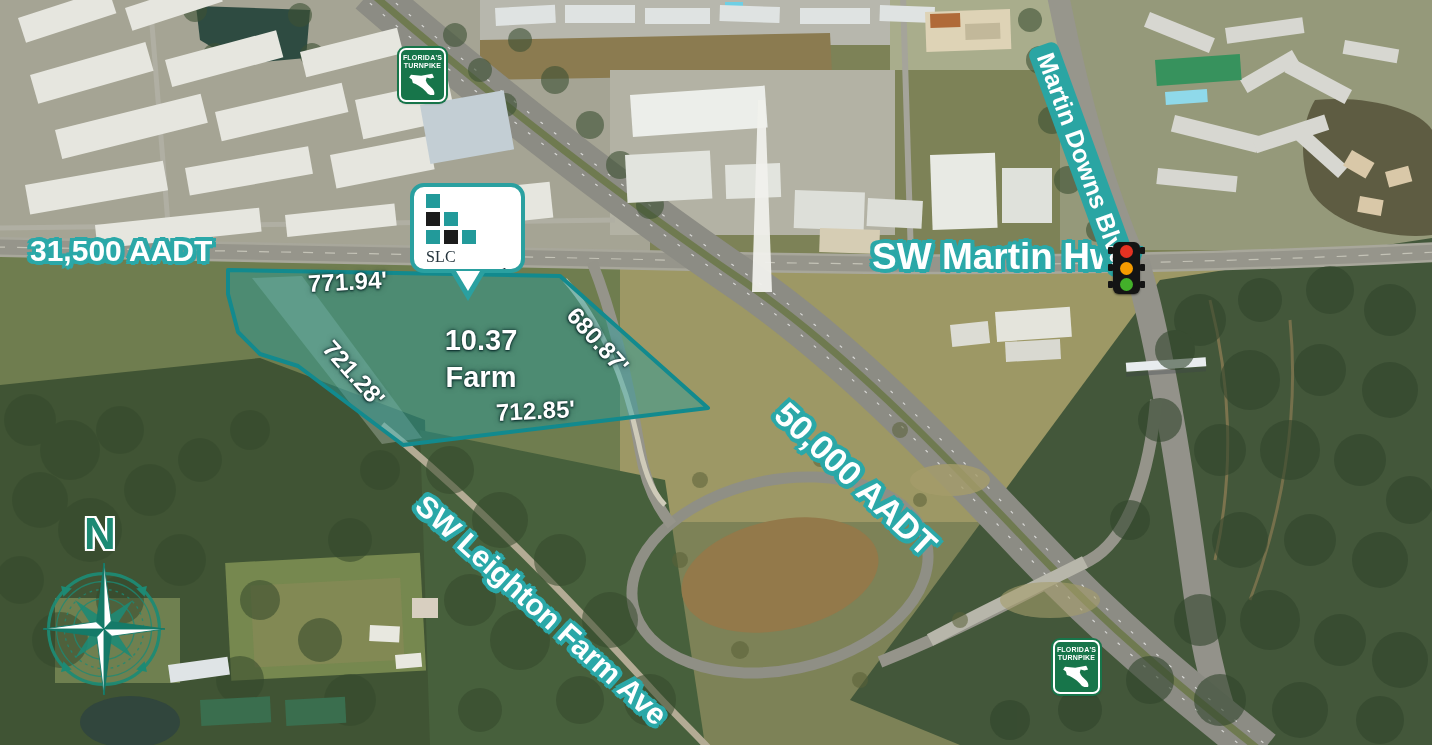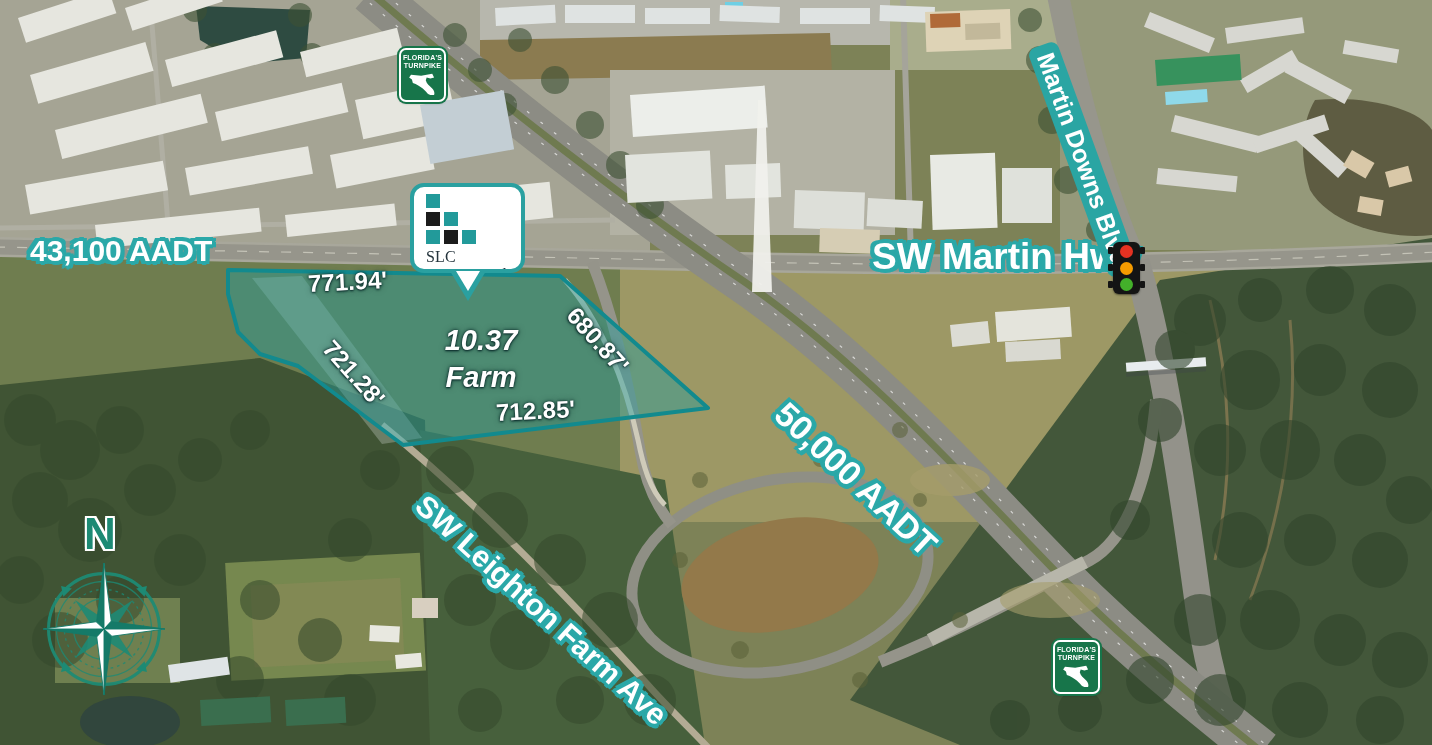--- a/index.html
+++ b/index.html
@@ -51,21 +51,21 @@
   
   .tlight{position:absolute;left:1113px;top:242px;width:27px;height:52px;background:#141414;border-radius:6px;
     display:flex;flex-direction:column;align-items:center;justify-content:space-evenly;box-shadow:0 1px 2px rgba(0,0,0,.5);}
   .tlight .bulb{width:13px;height:13px;border-radius:50%;}
   .tl-tab{position:absolute;width:5px;height:7px;background:#141414;border-radius:1px;}
   
   .north-n{
     position:absolute;left:84px;top:512px;font-size:44px;font-weight:bold;color:#1d8a74;line-height:1;
     text-shadow:2px 0 0 #fff,-2px 0 0 #fff,0 2px 0 #fff,0 -2px 0 #fff,2px 2px 0 #fff,-2px -2px 0 #fff,2px -2px 0 #fff,-2px 2px 0 #fff;
   }
-  .acres{position:absolute;left:428px;top:322px;width:106px;text-align:center;font-size:29px;font-weight:bold;color:#fff;line-height:1.28;font-style:italic;}
+  .acres{position:absolute;left:428px;top:322px;width:106px;text-align:center;font-size:29px;font-weight:bold;color:#fff;line-height:1.28;}
 </style>
 </head>
 <body>
 
 <div class="stage">
 
   <svg class="bg" width="1432" height="745" viewBox="0 0 1432 745">
 
     <rect x="0" y="0" width="1432" height="745" fill="#7d8257"></rect>
     <rect x="0" y="0" width="650" height="255" fill="#a5a494"></rect>
@@ -285,21 +285,21 @@
     <rect x="285" y="700" width="60" height="26" fill="#3a6e4e" transform="rotate(-3 285 700)"></rect>
     <rect x="412" y="598" width="26" height="20" fill="#d8cfc0"></rect>
 
     <polygon points="758,100 765,100 772,292 752,292" fill="#f0f0ec" opacity=".95"></polygon>
 
     <polygon points="252,278 302,276 422,438 382,444" fill="#e6eee8" opacity=".28"></polygon>
 
     <polygon points="228,270 560,276 708,408 403,445 298,366 260,354 238,332 228,294" fill="rgba(35,158,158,0.45)" stroke="#128a8e" stroke-width="4" stroke-linejoin="round"></polygon>
   </svg>
 
-  <div class="lbl teal-stroke" style="left:30px;top:236px;font-size:30px;">43,100 AADT</div>
+  <div class="lbl teal-stroke" style="left:30px;top:236px;font-size:30px;">31,500 AADT</div>
   <div class="lbl teal-stroke" style="left:792px;top:396px;font-size:34px;transform:rotate(43deg);transform-origin:0 0;">50,000 AADT</div>
 
   <div class="lbl teal-stroke" style="left:872px;top:238px;font-size:37px;">SW Martin Hwy</div>
   <div class="band" style="left:1056px;top:40px;font-size:25px;transform:rotate(70deg);transform-origin:0 0;">Martin Downs Blvd</div>
   <div class="lbl teal-stroke" style="left:430px;top:490px;font-size:30px;transform:rotate(42deg);transform-origin:0 0;">SW Leighton Farm Ave</div>
 
   <div class="lbl dk-shadow" style="left:308px;top:270px;font-size:24px;transform:rotate(-3deg);">771.94'</div>
   <div class="lbl dk-shadow" style="left:580px;top:303px;font-size:24px;transform:rotate(48deg);transform-origin:0 0;">680.87'</div>
   <div class="lbl dk-shadow" style="left:336px;top:336px;font-size:24px;transform:rotate(48deg);transform-origin:0 0;">721.28'</div>
   <div class="lbl dk-shadow" style="left:496px;top:399px;font-size:24px;transform:rotate(-3deg);">712.85'</div>

